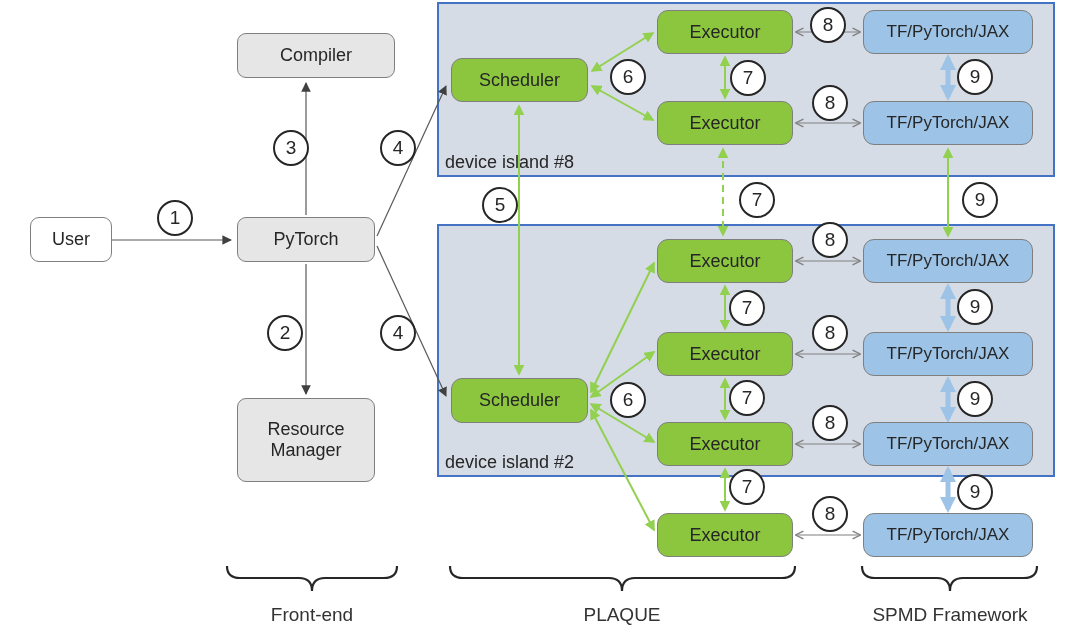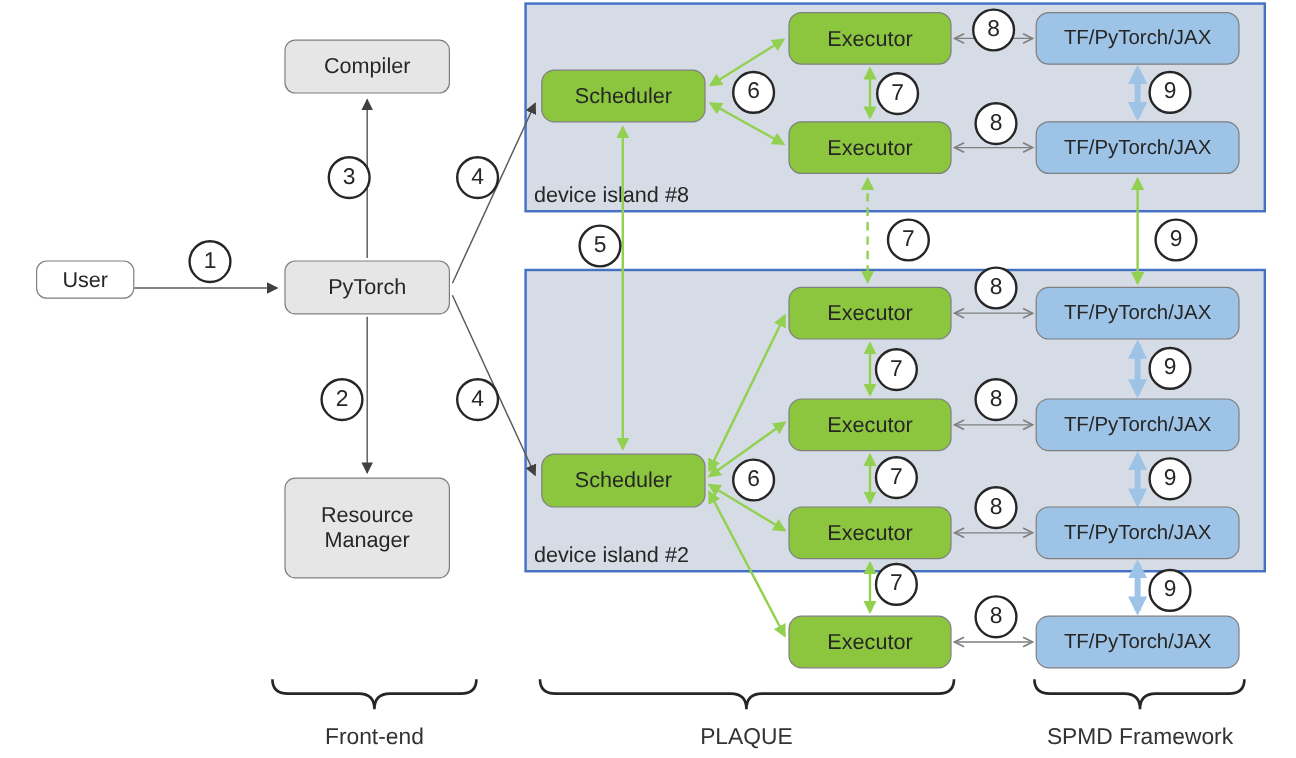--- a/index.html
+++ b/index.html
@@ -92,27 +92,27 @@
     <path d="M948,149 V236" stroke="#92D050" stroke-width="2" fill="none" marker-start="url(#mGreen)" marker-end="url(#mGreen)"></path>
     <path d="M948,287 V328" stroke="#9DC3E6" stroke-width="5" fill="none" marker-start="url(#mBlue)" marker-end="url(#mBlue)"></path>
     <path d="M948,380 V419" stroke="#9DC3E6" stroke-width="5" fill="none" marker-start="url(#mBlue)" marker-end="url(#mBlue)"></path>
     <path d="M948,470 V509" stroke="#9DC3E6" stroke-width="5" fill="none" marker-start="url(#mBlue)" marker-end="url(#mBlue)"></path>
 
     <path d="M227,566 C227,574 231,578 240,578 L299,578 C307,578 312,582 312,591 C312,582 317,578 325,578 L384,578 C393,578 397,574 397,566" stroke="#262626" stroke-width="2.2" fill="none"></path>
     <path d="M450,566 C450,574 454,578 463,578 L609,578 C617,578 622,582 622,591 C622,582 627,578 635,578 L782,578 C791,578 795,574 795,566" stroke="#262626" stroke-width="2.2" fill="none"></path>
     <path d="M862,566 C862,574 866,578 875,578 L937,578 C945,578 950,582 950,591 C950,582 955,578 963,578 L1024,578 C1033,578 1037,574 1037,566" stroke="#262626" stroke-width="2.2" fill="none"></path>
   </svg>
 
-  <div class="node white" style="left:30px;top:217px;width:82px;height:32px">
+  <div class="node white" style="left:30px;top:217px;width:82px;height:45px">
       <span>User</span>
     </div>
   <div class="node gray" style="left:237px;top:217px;width:138px;height:45px">
       <span>PyTorch</span>
     </div>
-  <div class="node gray" style="left:237px;top:33px;width:138px;height:45px">
+  <div class="node gray" style="left:237px;top:33px;width:158px;height:45px">
       <span>Compiler</span>
     </div>
   <div class="node gray" style="left:237px;top:398px;width:138px;height:84px;padding:0 18px">
       <span>Resource Manager</span>
     </div>
 
   <div class="node green" style="left:451px;top:58px;width:137px;height:44px">
       <span>Scheduler</span>
     </div>
   <div class="node green" style="left:657px;top:10px;width:136px;height:44px">

